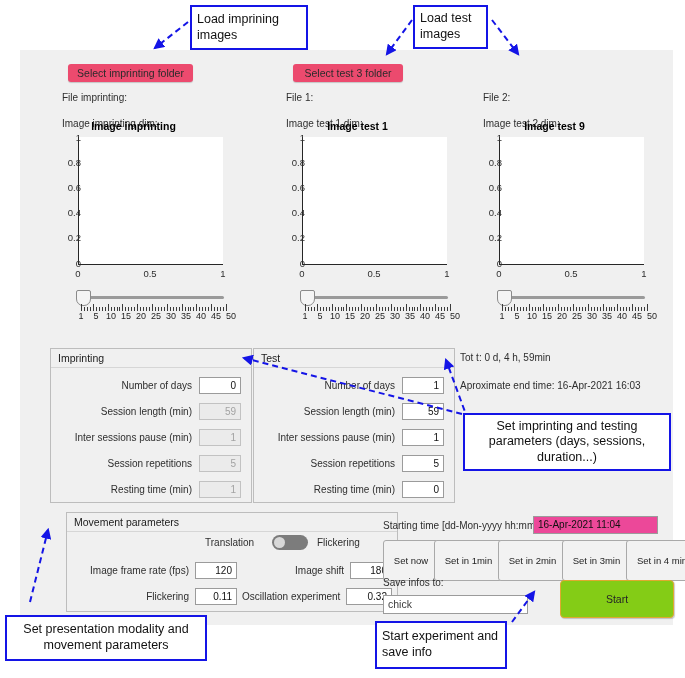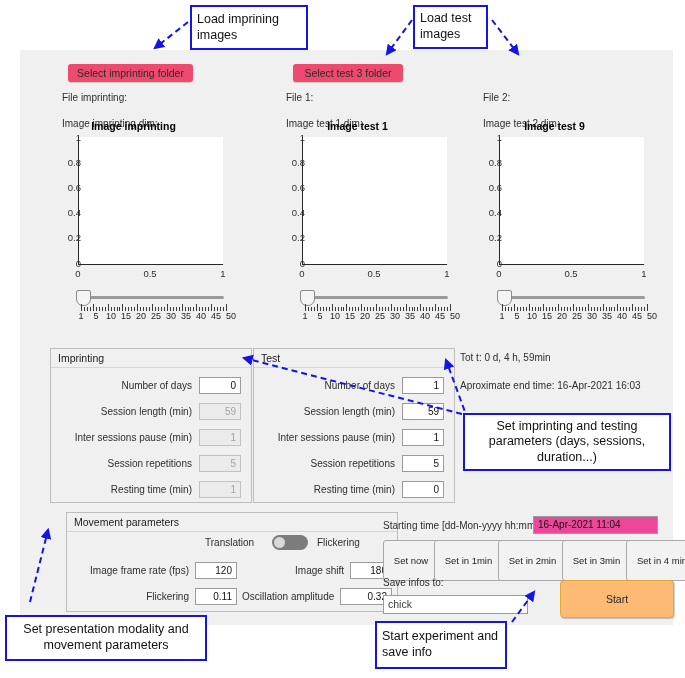--- a/index.html
+++ b/index.html
@@ -60,21 +60,21 @@
   .toggle-track{position:absolute;width:36px;height:15px;border-radius:8px;
                 background:#7c7c7c;cursor:pointer;}
   .toggle-knob{position:absolute;left:2px;top:2px;width:11px;height:11px;
                border-radius:50%;background:#d8d8d8;}
 
   
   .tiny-btn{position:absolute;height:17px;background:#f2f2f2;border:1px solid #a9a9a9;
             border-radius:3px;font-size:9.5px;color:#1e1e1e;cursor:pointer;
             font-family:"Liberation Sans",sans-serif;
             display:flex;align-items:center;justify-content:center;padding:11px 3px;}
-  #start-button{position:absolute;background:#fdba74;border:1px solid #e0a92f;
+  #start-button{position:absolute;background:#84cc16;border:1px solid #e0a92f;
                 border-radius:4px;font-size:10.5px;color:#262626;cursor:pointer;
                 font-family:"Liberation Sans",sans-serif;
                 display:flex;align-items:center;justify-content:center;
                 box-shadow:1px 1px 1px rgba(0,0,0,.2);}
   #starting-time-input{position:absolute;border:1px solid #9b9b9b;background:#ec4899;
                        font-size:10px;color:#111;padding:0 4px;line-height:16px;
                        box-sizing:border-box;font-family:"Liberation Sans",sans-serif;}
   #save-info-input{position:absolute;border:1px solid #9b9b9b;background:#fff;
                    font-size:10.5px;color:#3c3c3c;padding:0 4px;line-height:17px;
                    box-sizing:border-box;font-family:"Liberation Sans",sans-serif;}
@@ -427,21 +427,21 @@
     </div>
     <div class="frow" style="left:175px;top:48px;width:150px;justify-content:flex-end;">
       <span class="flabel">Image shift</span>
       <span class="fbox" style="width:42px;margin-left:6px;">180</span>
     </div>
     <div class="frow" style="left:10px;top:74px;width:160px;justify-content:flex-end;">
       <span class="flabel">Flickering</span>
       <span class="fbox" style="width:42px;margin-left:6px;">0.11</span>
     </div>
     <div class="frow" style="left:175px;top:74px;width:150px;justify-content:flex-end;">
-      <span class="flabel">Oscillation amplitude</span>
+      <span class="flabel">Oscillation experiment</span>
       <span class="fbox" style="width:54px;margin-left:6px;">0.32</span>
     </div>
   </div>
 
   <div class="slabel" style="left:363px;top:470px;font-size:10px;">Starting time [dd-Mon-yyyy hh:mm:ss]</div>
   <div id="starting-time-input" style="left:513px;top:466px;width:125px;height:18px;">16-Apr-2021 11:04</div>
 
   <div class="tiny-btn" style="left:363px;top:490px;width:48px;">Set now</div>
   <div class="tiny-btn" style="left:414px;top:490px;width:61px;">Set in 1min</div>
   <div class="tiny-btn" style="left:478px;top:490px;width:61px;">Set in 2min</div>

